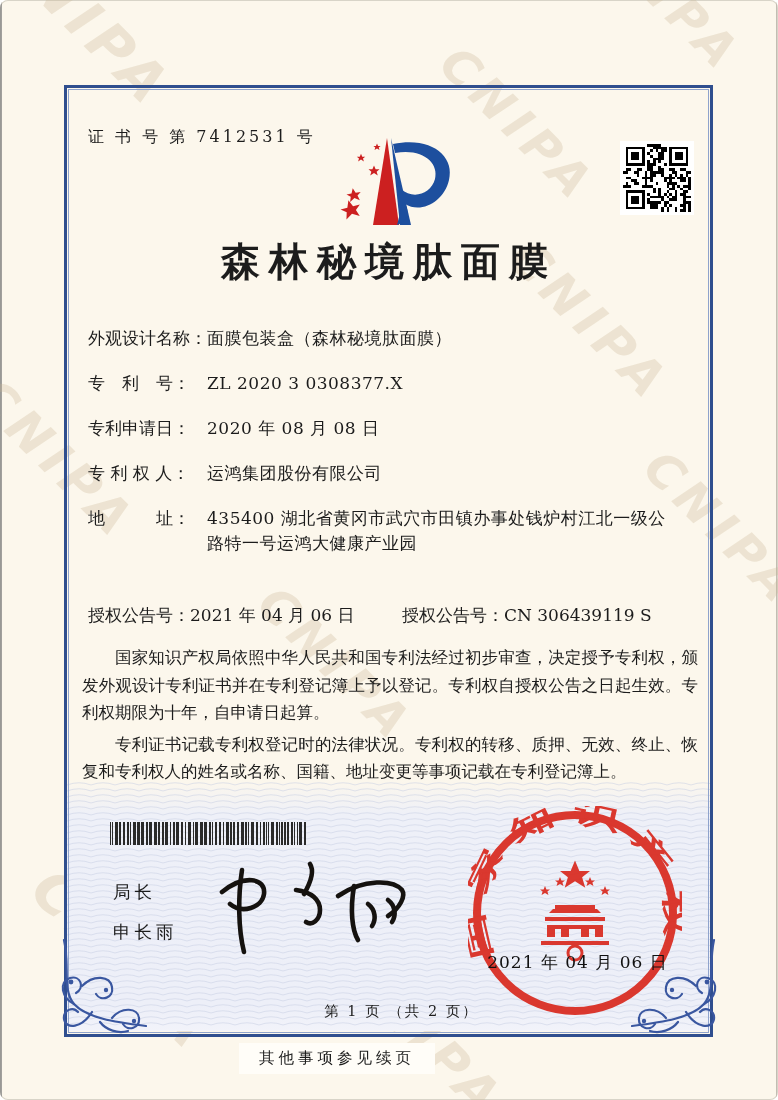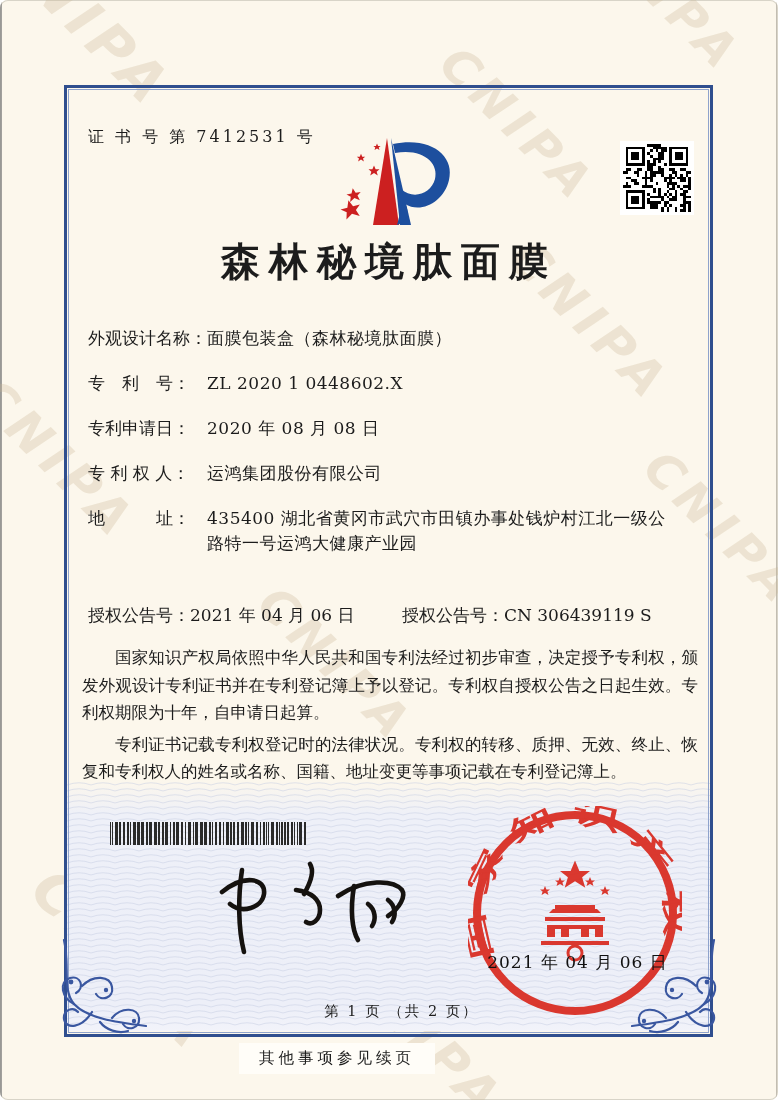--- a/index.html
+++ b/index.html
@@ -323,21 +323,21 @@
             <rect x="2" y="2" width="3" height="3" fill="#000"></rect>
           </g>
         </g>
       </svg>
   </div>
 
   <div class="title">森林秘境肽面膜</div>
 
   <div class="fields" id="fields">
       <div class="frow"><span class="flabel">外观设计名称：</span><span class="fvalue">面膜包装盒（森林秘境肽面膜）</span></div>
-      <div class="frow"><span class="flabel">专　利　号：</span><span class="fvalue">ZL 2020 1 0448602.X</span></div>
+      <div class="frow"><span class="flabel">专　利　号：</span><span class="fvalue">ZL 2020 3 0308377.X</span></div>
       <div class="frow"><span class="flabel">专利申请日：</span><span class="fvalue">2020 年 08 月 08 日</span></div>
       <div class="frow"><span class="flabel">专 利 权 人：</span><span class="fvalue">运鸿集团股份有限公司</span></div>
       <div class="frow"><span class="flabel">地　　　址：</span><span class="fvalue">435400 湖北省黄冈市武穴市田镇办事处钱炉村江北一级公路特一号运鸿大健康产业园</span></div>
     </div>
 
   <div class="grant-row">
     <span>授权公告号：</span><span>2021 年 04 月 06 日</span>
     <span class="grant-right">
       <span>授权公告号：</span><span>CN 306439119 S</span>
     </span>
@@ -399,20 +399,24 @@
       <i style="width: 2px; background: rgb(42, 42, 42); margin-right: 1px;"></i>
       <i style="width: 2px; background: rgb(42, 42, 42); margin-right: 1px;"></i>
       <i style="width: 2px; background: rgb(42, 42, 42); margin-right: 2px;"></i>
       <i style="width: 2px; background: rgb(42, 42, 42); margin-right: 1px;"></i>
       <i style="width: 1px; background: rgb(42, 42, 42); margin-right: 2px;"></i>
       <i style="width: 1px; background: rgb(42, 42, 42); margin-right: 1px;"></i>
       <i style="width: 3px; background: rgb(42, 42, 42); margin-right: 2px;"></i>
       <i style="width: 2px; background: rgb(42, 42, 42); margin-right: 2px;"></i>
     </div>
 
+  <div class="signer">
+    <div>局长</div>
+    <div class="name">申长雨</div>
+  </div>
 
   <svg class="sig" viewBox="0 0 205 108">
     <g fill="none" stroke="#15120f" stroke-width="4.6" stroke-linecap="round" stroke-linejoin="round">
       <path d="M34,14 C30,40 30,72 36,96"></path>
       <path d="M14,36 C36,18 58,22 56,38 C54,52 34,58 22,48"></path>
       <path d="M96,38 C104,24 106,14 102,8"></path>
       <path d="M88,34 C104,36 112,44 112,54 C112,64 104,70 98,66"></path>
       <path d="M130,40 C156,22 186,24 194,34 C198,40 192,52 180,60"></path>
       <path d="M146,30 C142,54 144,74 150,84"></path>
       <path d="M160,48 C168,54 168,64 164,70"></path>

